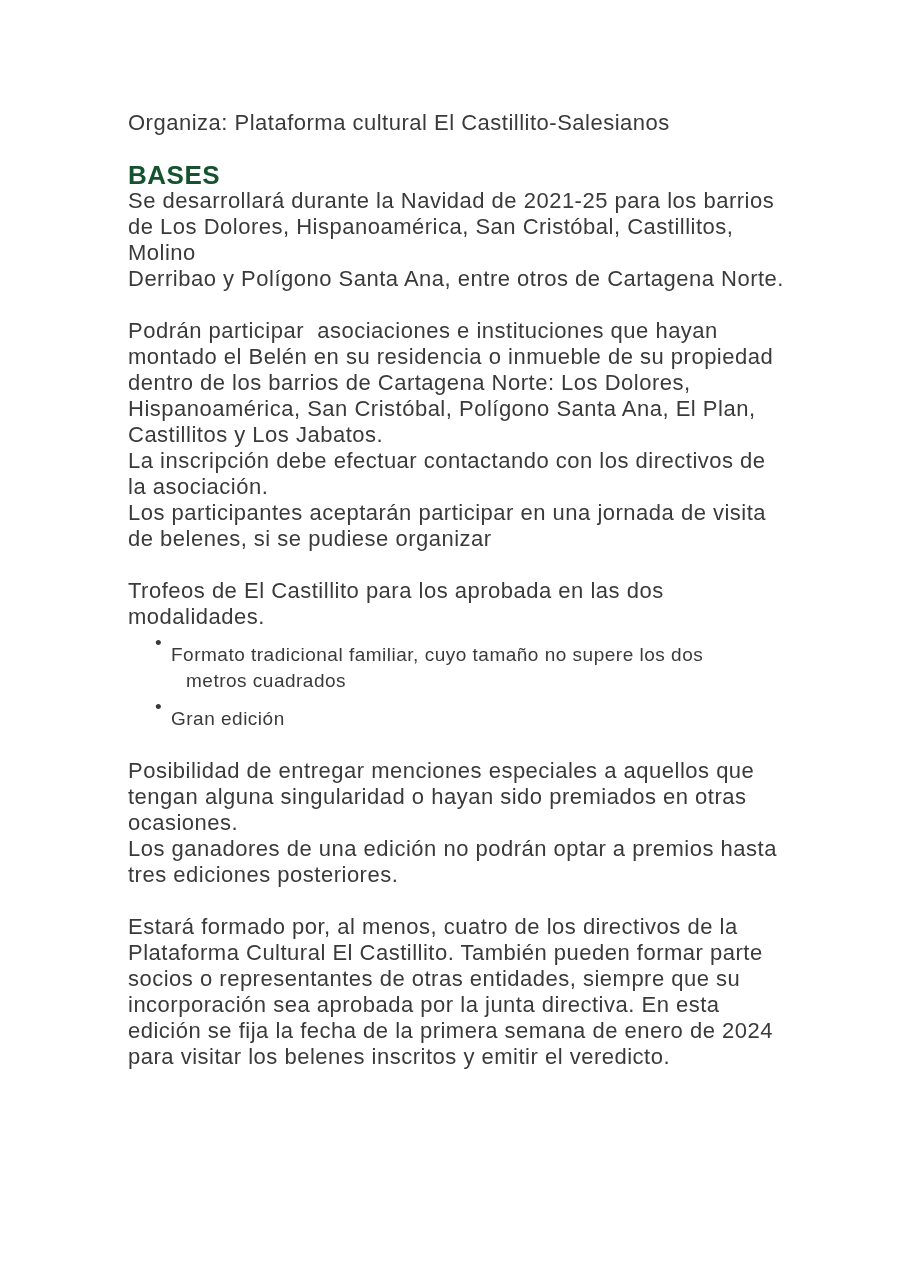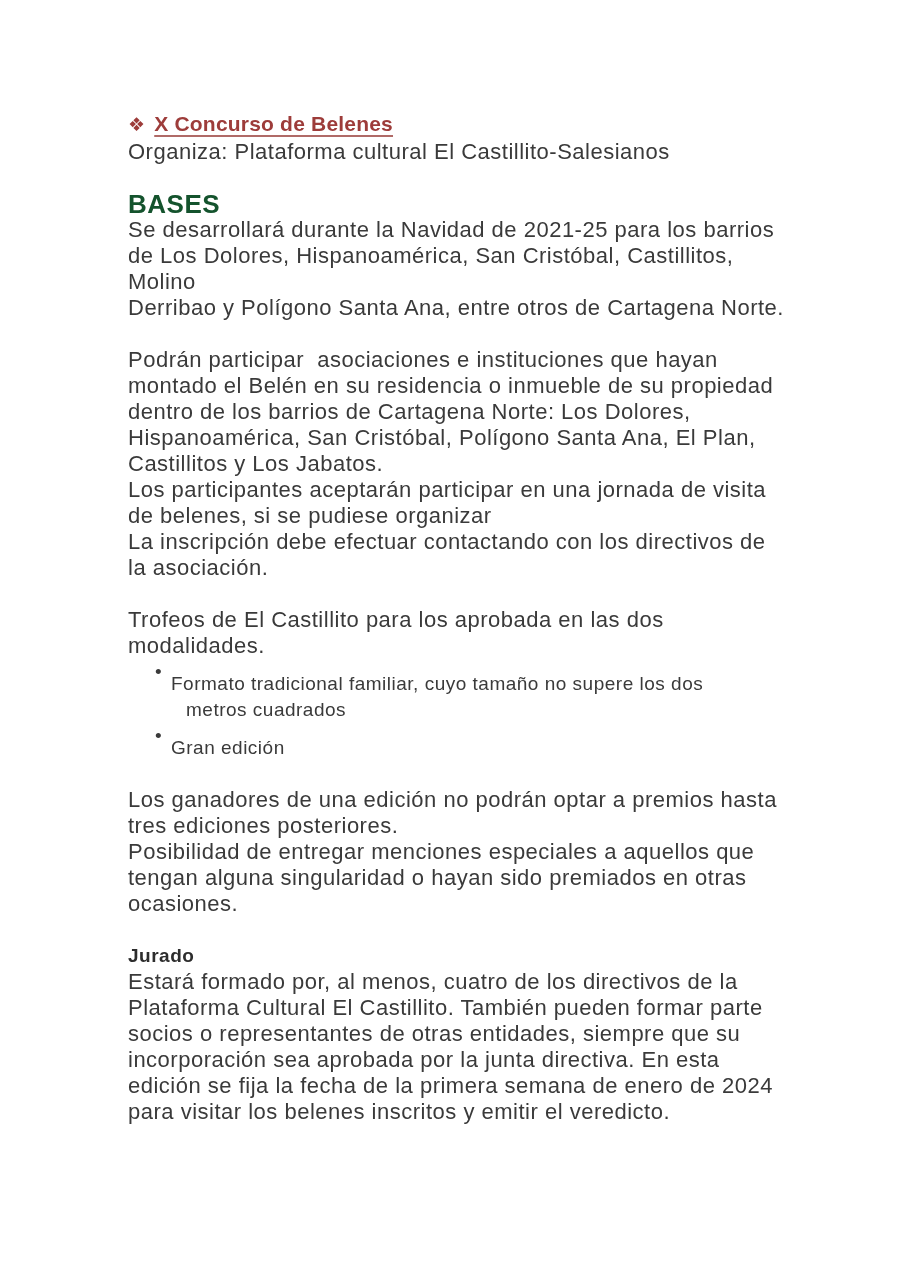--- a/index.html
+++ b/index.html
@@ -77,43 +77,42 @@
     padding-left: 15px;
     text-indent: -15px;
     margin-top: 12px;
   }
 </style>
 </head>
 <body>
 
 <div class="page">
 
-  <div class="doc-title"><span class="title-icon">❖</span><span class="title-text">X Concurso de Belenes</span></div>
 
   <div class="body-line">Organiza: Plataforma cultural El Castillito-Salesianos</div>
 
   <div class="spacer"></div>
 
   <div class="heading-bases">BASES</div>
 
   <div class="para">Se desarrollará durante la Navidad de 2021-25 para los barrios
 de Los Dolores, Hispanoamérica, San Cristóbal, Castillitos, Molino
 Derribao y Polígono Santa Ana, entre otros de Cartagena Norte.</div>
 
   <div class="spacer"></div>
 
   <div class="para">Podrán participar  asociaciones e instituciones que hayan
 montado el Belén en su residencia o inmueble de su propiedad
 dentro de los barrios de Cartagena Norte: Los Dolores,
 Hispanoamérica, San Cristóbal, Polígono Santa Ana, El Plan,
 Castillitos y Los Jabatos.</div>
+  <div class="para">La inscripción debe efectuar contactando con los directivos de
+la asociación.</div>
   <div class="para">Los participantes aceptarán participar en una jornada de visita
 de belenes, si se pudiese organizar</div>
-  <div class="para">La inscripción debe efectuar contactando con los directivos de
-la asociación.</div>
 
   <div class="spacer"></div>
 
 
   <div class="para">Trofeos de El Castillito para los aprobada en las dos
 modalidades.</div>
 
   <div class="bullet-list">
     <div class="bullet-item">
       <span class="bullet-glyph">•</span>
@@ -121,29 +120,28 @@
 metros cuadrados</span>
     </div>
     <div class="bullet-item">
       <span class="bullet-glyph">•</span>
       <span class="bullet-text">Gran edición</span>
     </div>
   </div>
 
   <div class="spacer"></div>
 
-  <div class="para">Los ganadores de una edición no podrán optar a premios hasta
-tres ediciones posteriores.</div>
   <div class="para">Posibilidad de entregar menciones especiales a aquellos que
 tengan alguna singularidad o hayan sido premiados en otras
 ocasiones.</div>
+  <div class="para">Los ganadores de una edición no podrán optar a premios hasta
+tres ediciones posteriores.</div>
 
   <div class="spacer"></div>
 
-  <div class="heading">Jurado</div>
 
   <div class="para">Estará formado por, al menos, cuatro de los directivos de la
 Plataforma Cultural El Castillito. También pueden formar parte
 socios o representantes de otras entidades, siempre que su
 incorporación sea aprobada por la junta directiva. En esta
 edición se fija la fecha de la primera semana de enero de 2024
 para visitar los belenes inscritos y emitir el veredicto.</div>
 
 </div>
 

